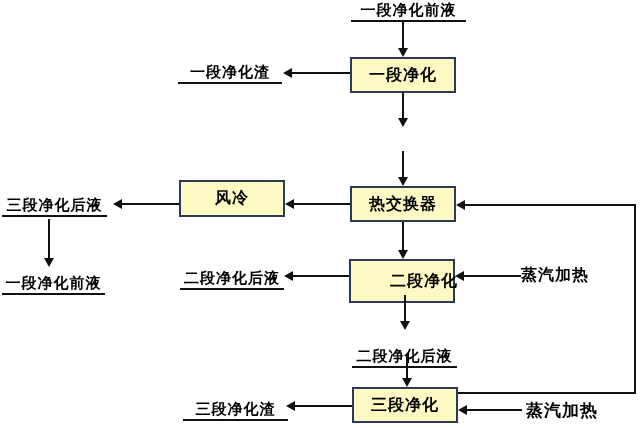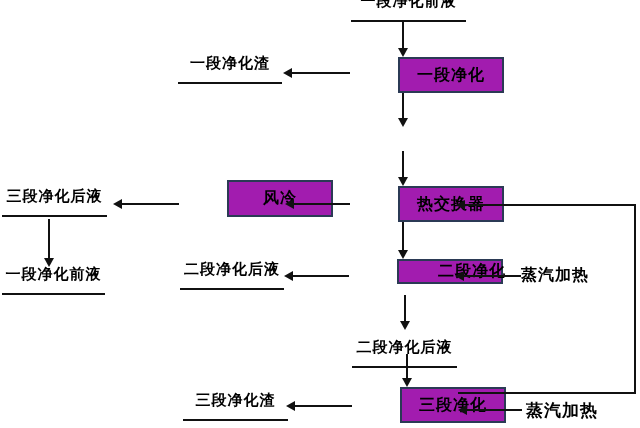--- a/index.html
+++ b/index.html
@@ -10,41 +10,40 @@
     background:#ffffff;
     font-family:"DejaVu Serif","Liberation Serif",serif;
     font-weight:bold;
     color:#000000;
     overflow:hidden;
   }
   .box{
     position:absolute;
     box-sizing:border-box;
     border:2px solid #2b3a55;
-    background:#a21caf;
+    background:#fef9c3;
     display:flex;
     align-items:center;
     justify-content:center;
     font-size:16px;
     letter-spacing:1px;
     white-space:nowrap;
-    margin-left:48px;
   }
   .lbl{
     position:absolute;
     box-sizing:border-box;
     font-size:15px;
     text-align:center;
     white-space:nowrap;
     letter-spacing:1px;
     display:flex;
     align-items:flex-end;
     justify-content:center;
   }
-  .u{border-bottom:2px solid #111111;padding-bottom:9px;}
+  .u{border-bottom:2px solid #111111;padding-bottom:0;}
   .hl{position:absolute;height:2px;background:#111111;}
   .vl{position:absolute;width:2px;background:#111111;}
   .ah-l{position:absolute;width:0;height:0;
         border-top:5px solid transparent;
         border-bottom:5px solid transparent;
         border-right:9px solid #111111;}
   .ah-d{position:absolute;width:0;height:0;
         border-left:5px solid transparent;
         border-right:5px solid transparent;
         border-top:9px solid #111111;}
@@ -56,21 +55,21 @@
 
   <div class="box" style="left:350px;top:57px;width:106px;height:36px;">
     <span>一段净化</span>
   </div>
   <div class="box" style="left:350px;top:186px;width:106px;height:36px;">
     <span>热交换器</span>
   </div>
   <div class="box" style="left:179px;top:180px;width:106px;height:37px;">
     <span>风冷</span>
   </div>
-  <div class="box" style="left:349px;top:259px;width:106px;height:25px;padding-left:44px;">
+  <div class="box" style="left:349px;top:259px;width:106px;height:44px;padding-left:44px;">
     <span>二段净化</span>
   </div>
   <div class="box" style="left:352px;top:387px;width:106px;height:36px;">
     <span>三段净化</span>
   </div>
 
   <div class="lbl u" style="left:351px;top:1px;width:115px;height:21px;">
     <span>一段净化前液</span>
   </div>
   <div class="lbl u" style="left:178px;top:63px;width:104px;height:21px;">

